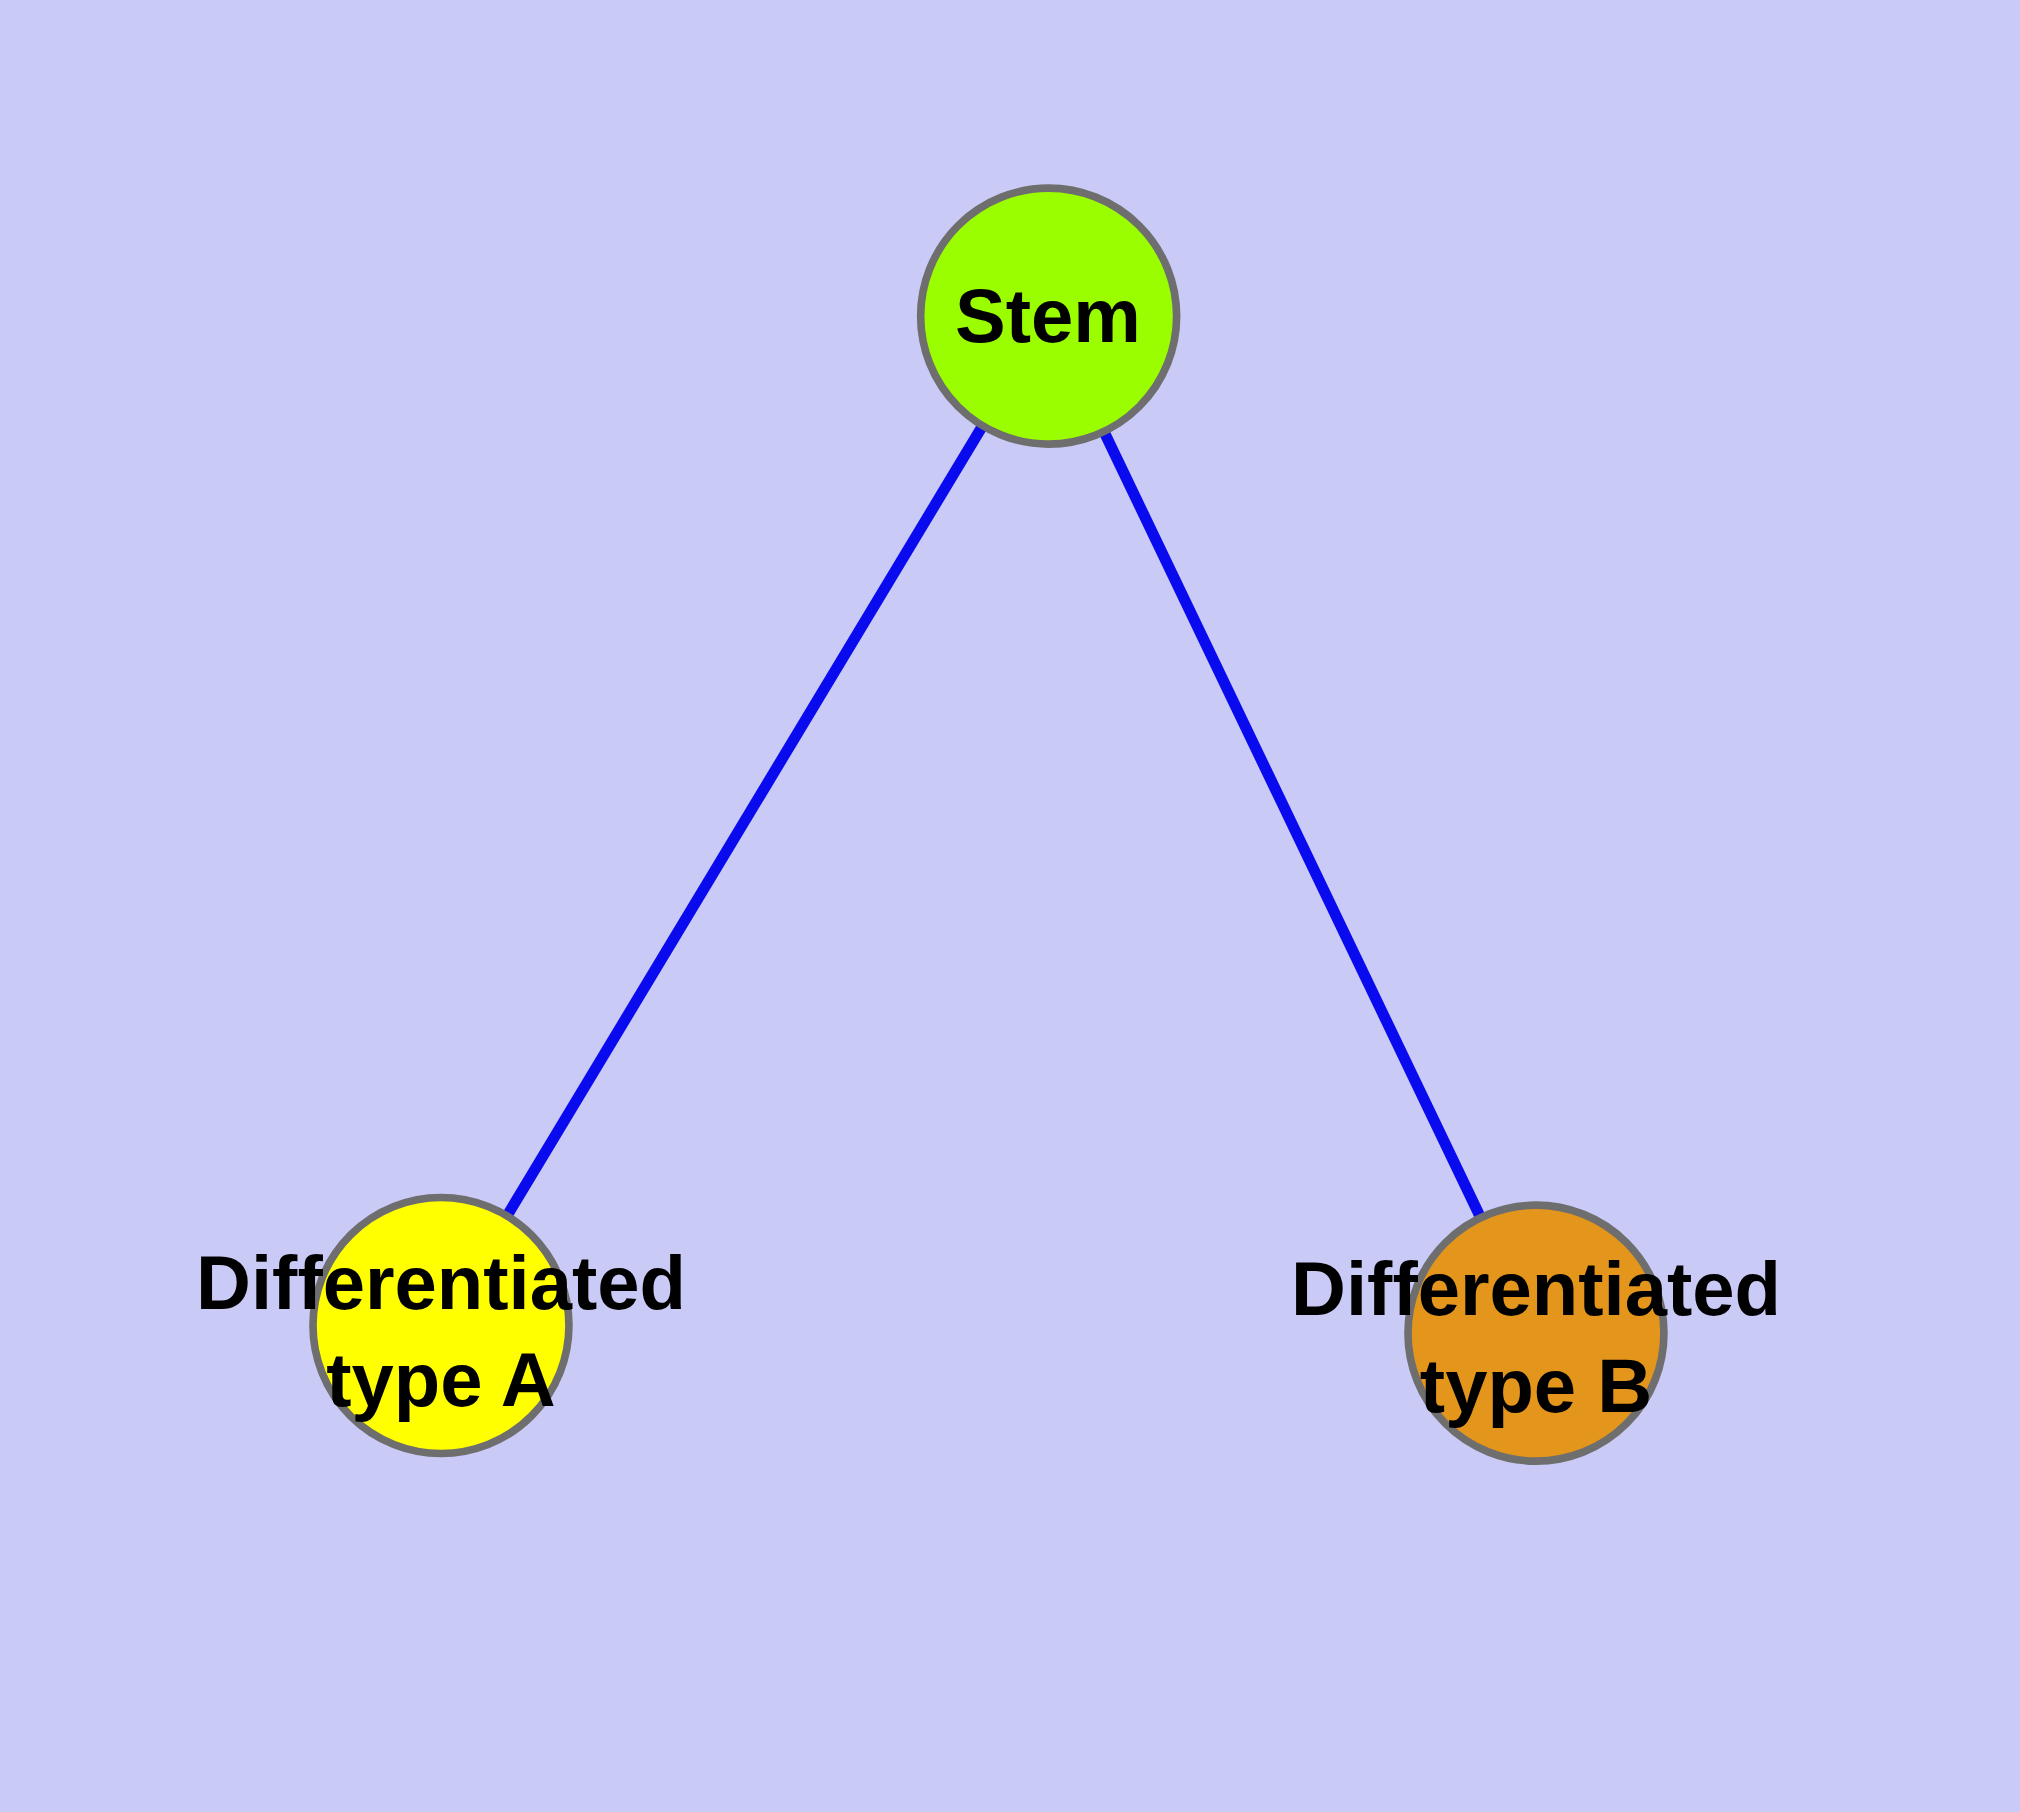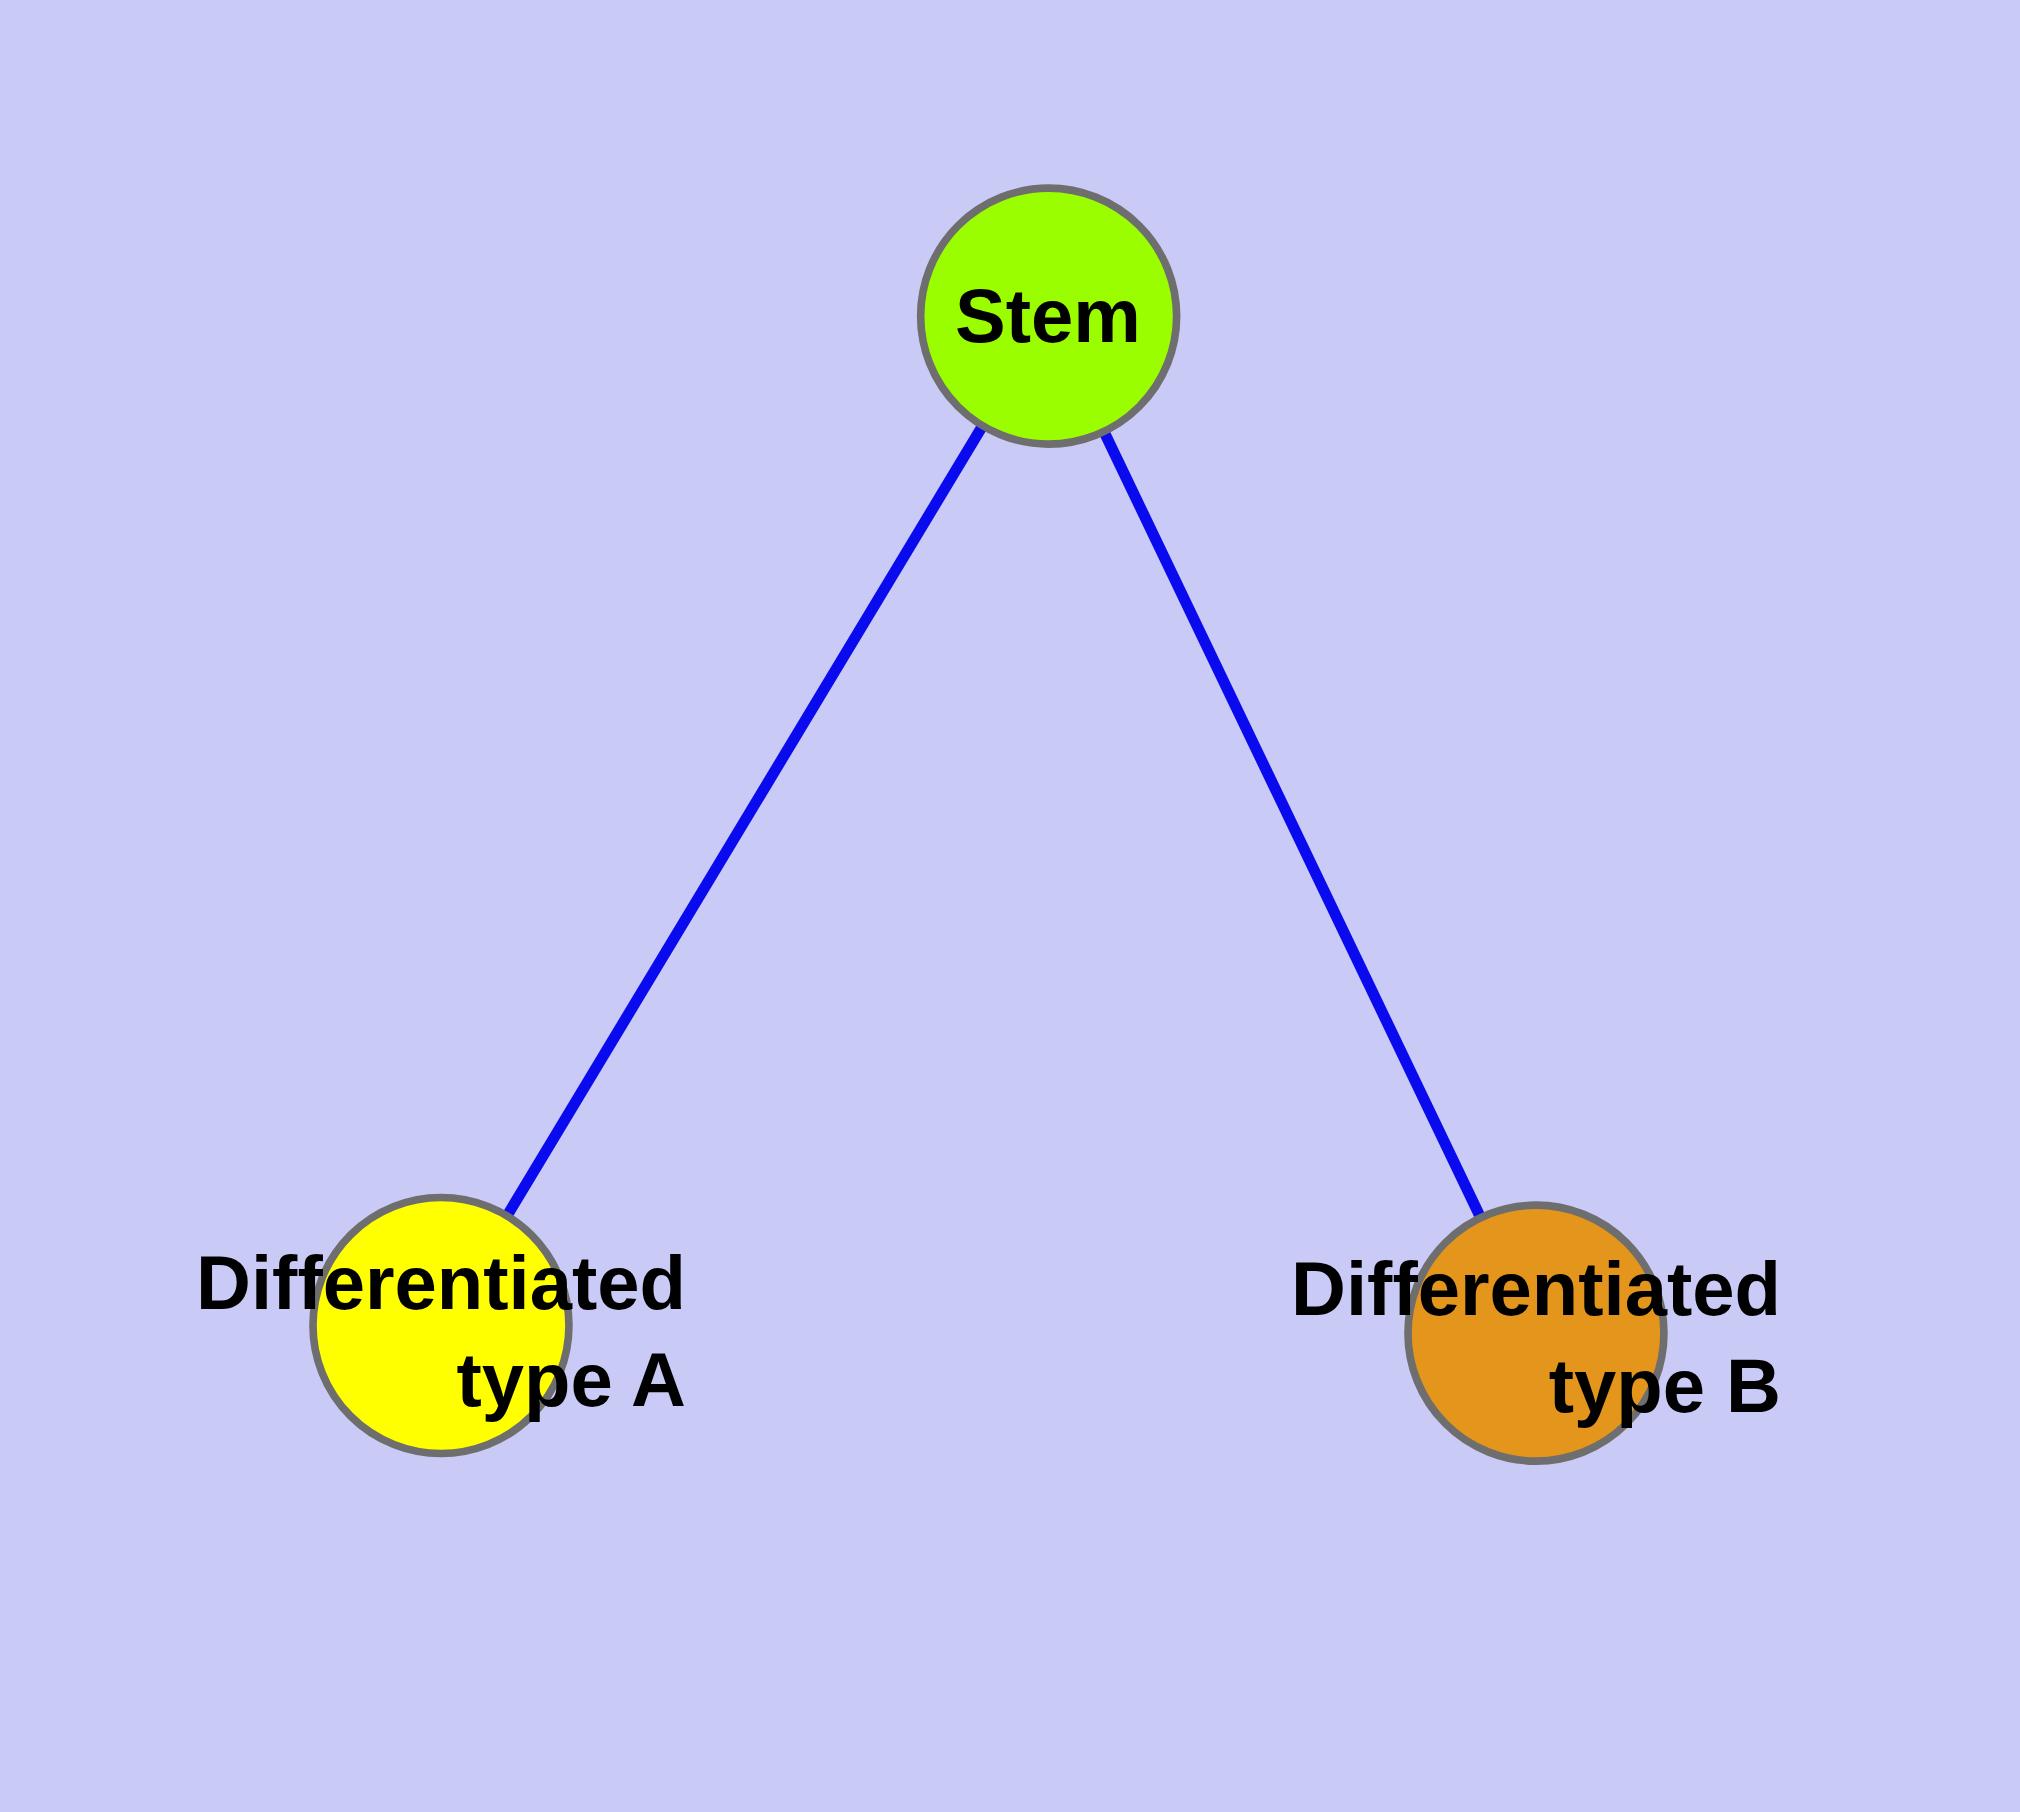--- a/index.html
+++ b/index.html
@@ -16,21 +16,21 @@
   .edge { stroke-width: 13px; stroke-linecap: butt; }
   .node-circle { stroke-width: 9px; }
   .node-label {
     position: absolute;
     transform: translate(-50%, -50%);
     font-family: "Liberation Sans", sans-serif;
     font-weight: bold;
     font-size: 76px;
     line-height: 1.28;
     color: #000000;
-    text-align: right;
+    text-align: center;
     white-space: pre-line;
   }
 </style>
 </head>
 <body>
 
 <div id="stage">
   <svg width="2021" height="1812" viewBox="0 0 2384 2138">
     <rect x="0" y="0" width="2384" height="2138" fill="#CACAF6"></rect>
 

